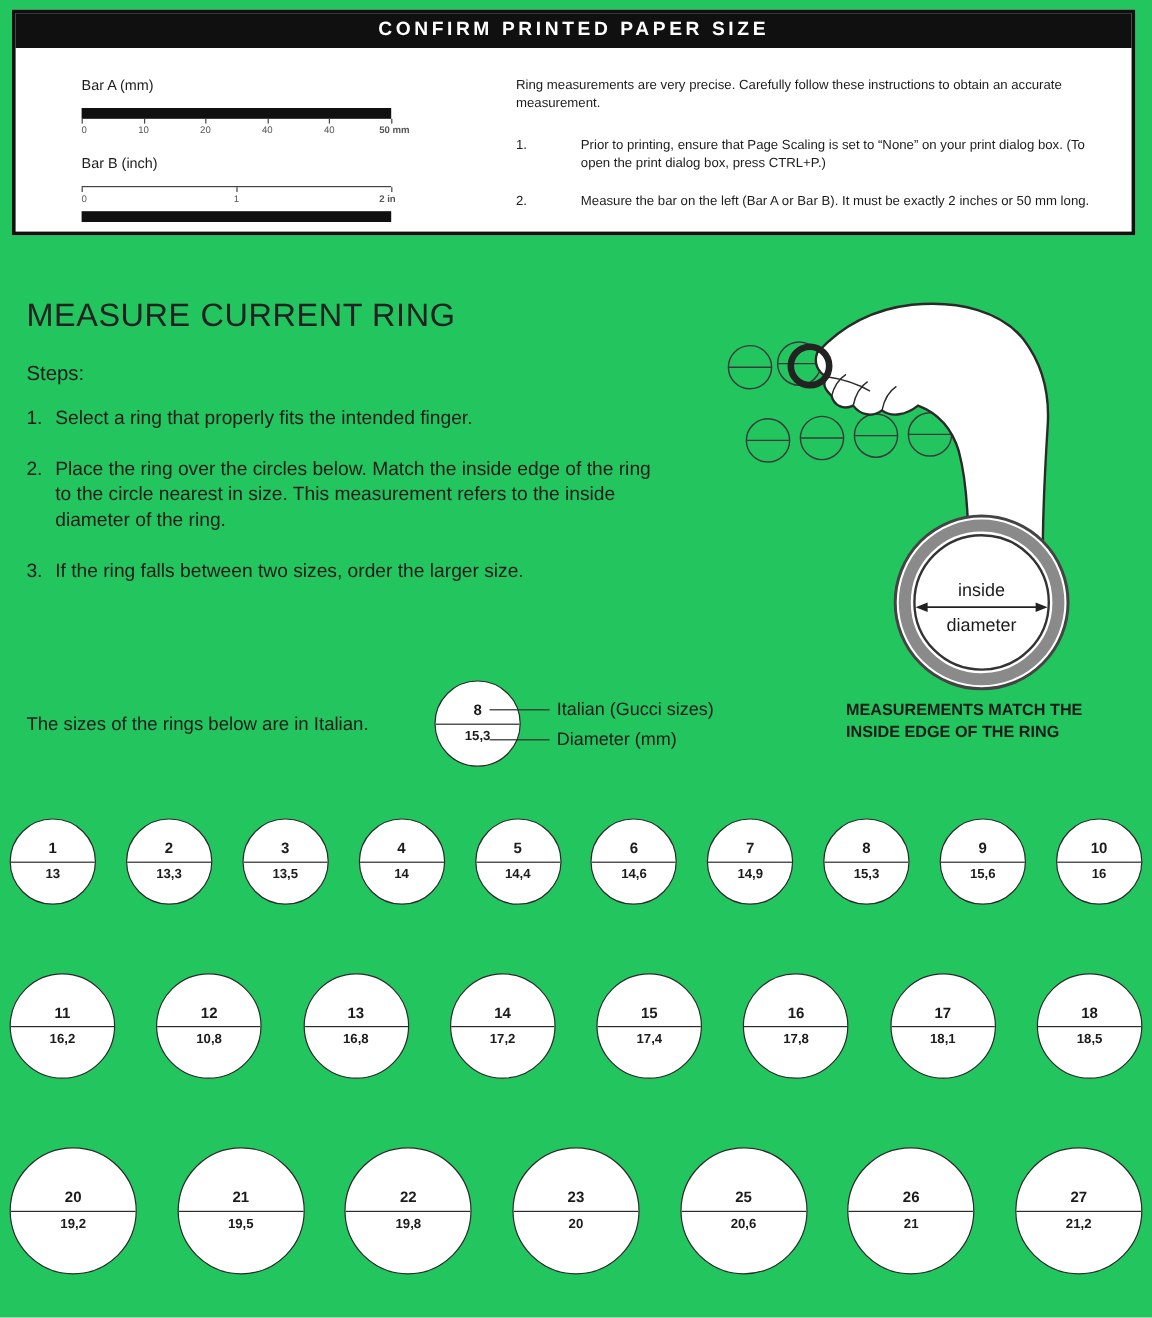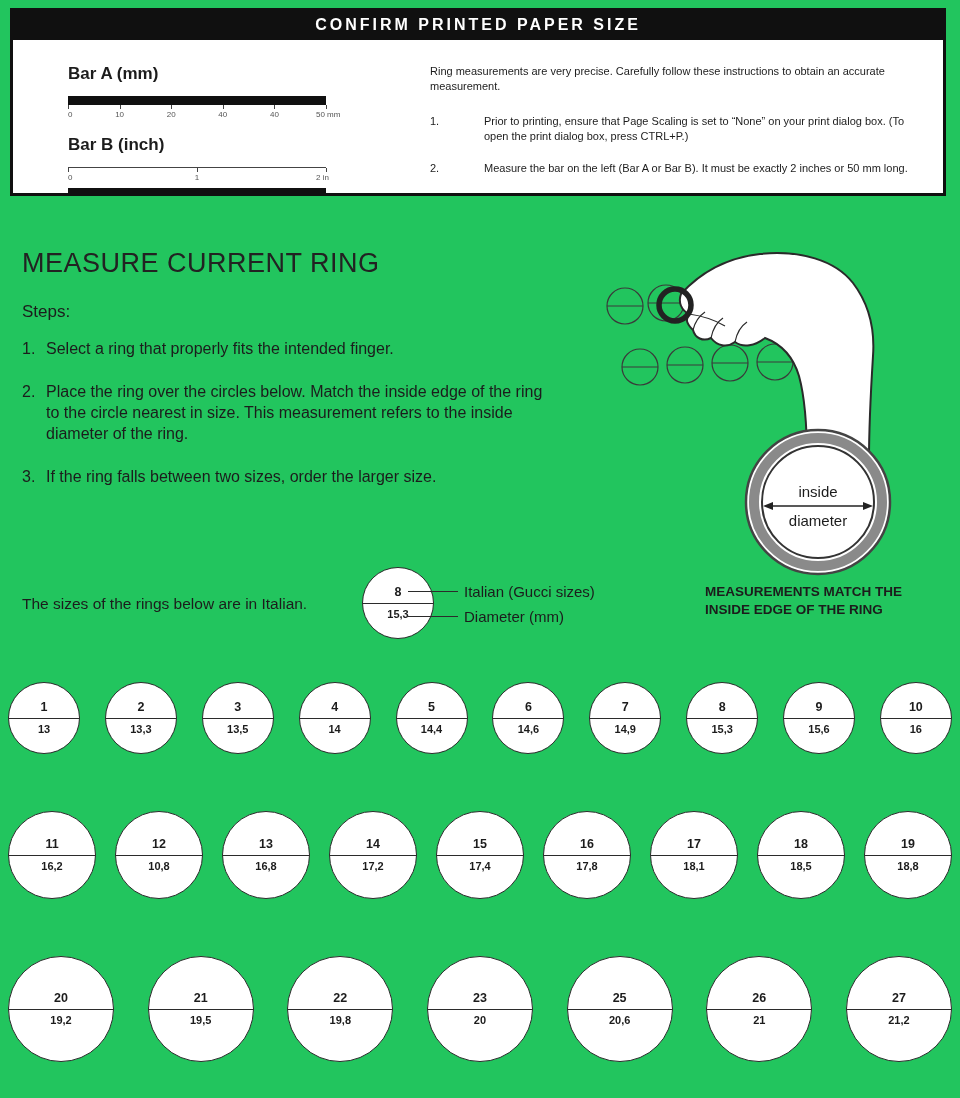--- a/index.html
+++ b/index.html
@@ -4,28 +4,28 @@
 <style>
   html,body{margin:0;padding:0;background:#e8e8e8;}
   .page{position:relative;width:960px;height:1098px;background:#22c55e;margin:0 auto;
         font-family:"Liberation Sans",sans-serif;color:#1c1c1c;overflow:hidden;}
 
   
   .confirm-box{position:absolute;left:10px;top:8px;width:936px;height:188px;border:3px solid #101010;background:#fff;box-sizing:border-box;}
   .confirm-header{background:#101010;color:#fff;text-align:center;font-size:16px;font-weight:bold;letter-spacing:3px;padding:5px 0 6px 0;}
   .confirm-content{display:flex;height:calc(100% - 29px);overflow:hidden;}
   .bars-col{width:365px;box-sizing:border-box;padding:24px 0 0 55px;flex:0 0 auto;}
-  .bar-label{font-weight:bold;font-size:17px;margin-bottom:12px;}
+  .bar-label{font-weight:normal;font-size:12px;margin-bottom:12px;}
   .bar-label.barb{margin-top:10px;}
   .thick-bar{width:258px;height:9px;background:#101010;}
   .ruler{position:relative;width:258px;height:20px;}
   .ruler .tick{position:absolute;top:0;width:1px;height:4px;background:#444;}
   .ruler .tick-label{position:absolute;top:5px;font-size:8px;color:#555;transform:translateX(-50%);white-space:nowrap;}
   .ruler .tick-label.first{transform:none;}
-  .ruler .tick-label.last{transform:translateX(-10px);}
+  .ruler .tick-label.last{transform:translateX(-10px);font-weight:bold;}
   .ruler-b{border-top:1px solid #444;height:18px;margin-bottom:3px;box-sizing:border-box;}
   .instructions-col{flex:1;box-sizing:border-box;padding:24px 22px 0 52px;font-size:11px;line-height:1.35;}
   .instr-intro{margin-bottom:20px;}
   .instr-item{display:flex;margin-bottom:18px;}
   .instr-num{flex:0 0 22px;}
   .instr-text{flex:1;margin-left:32px;}
 
   
   .measure-title{position:absolute;left:22px;top:248px;font-size:27px;letter-spacing:.5px;color:#222;}
   .steps-label{position:absolute;left:22px;top:302px;font-size:17px;}
@@ -282,25 +282,20 @@
         <div class="ring-circle">
           <span class="ring-size">17</span>
           <span class="ring-line"></span>
           <span class="ring-d">18,1</span>
         </div>
         <div class="ring-circle">
           <span class="ring-size">18</span>
           <span class="ring-line"></span>
           <span class="ring-d">18,5</span>
         </div>
-        <div class="ring-circle">
-          <span class="ring-size">19</span>
-          <span class="ring-line"></span>
-          <span class="ring-d">18,8</span>
-        </div>
       </div>
       <div class="ring-row">
         <div class="ring-circle">
           <span class="ring-size">20</span>
           <span class="ring-line"></span>
           <span class="ring-d">19,2</span>
         </div>
         <div class="ring-circle">
           <span class="ring-size">21</span>
           <span class="ring-line"></span>

